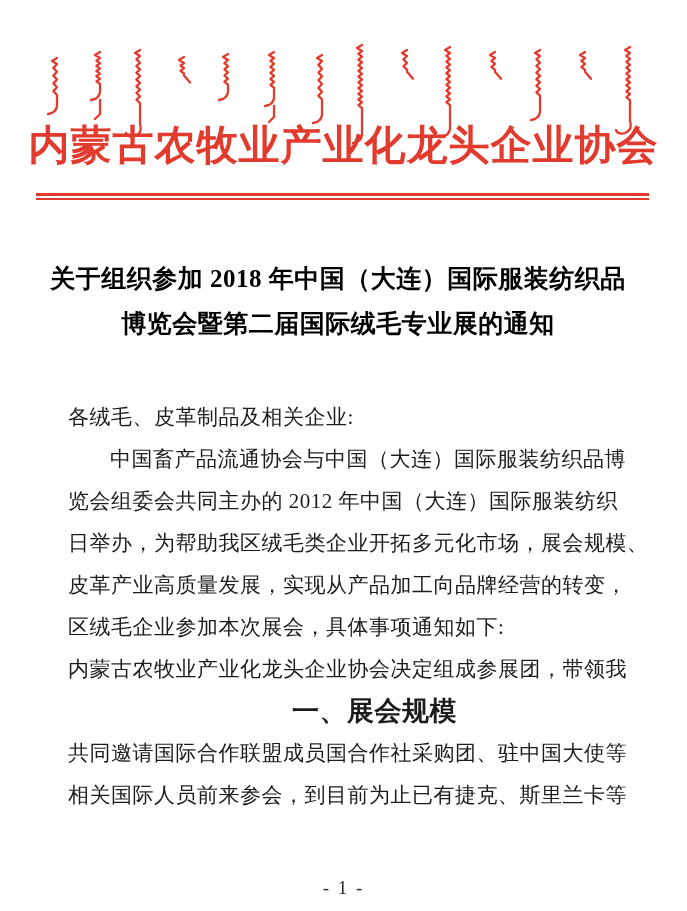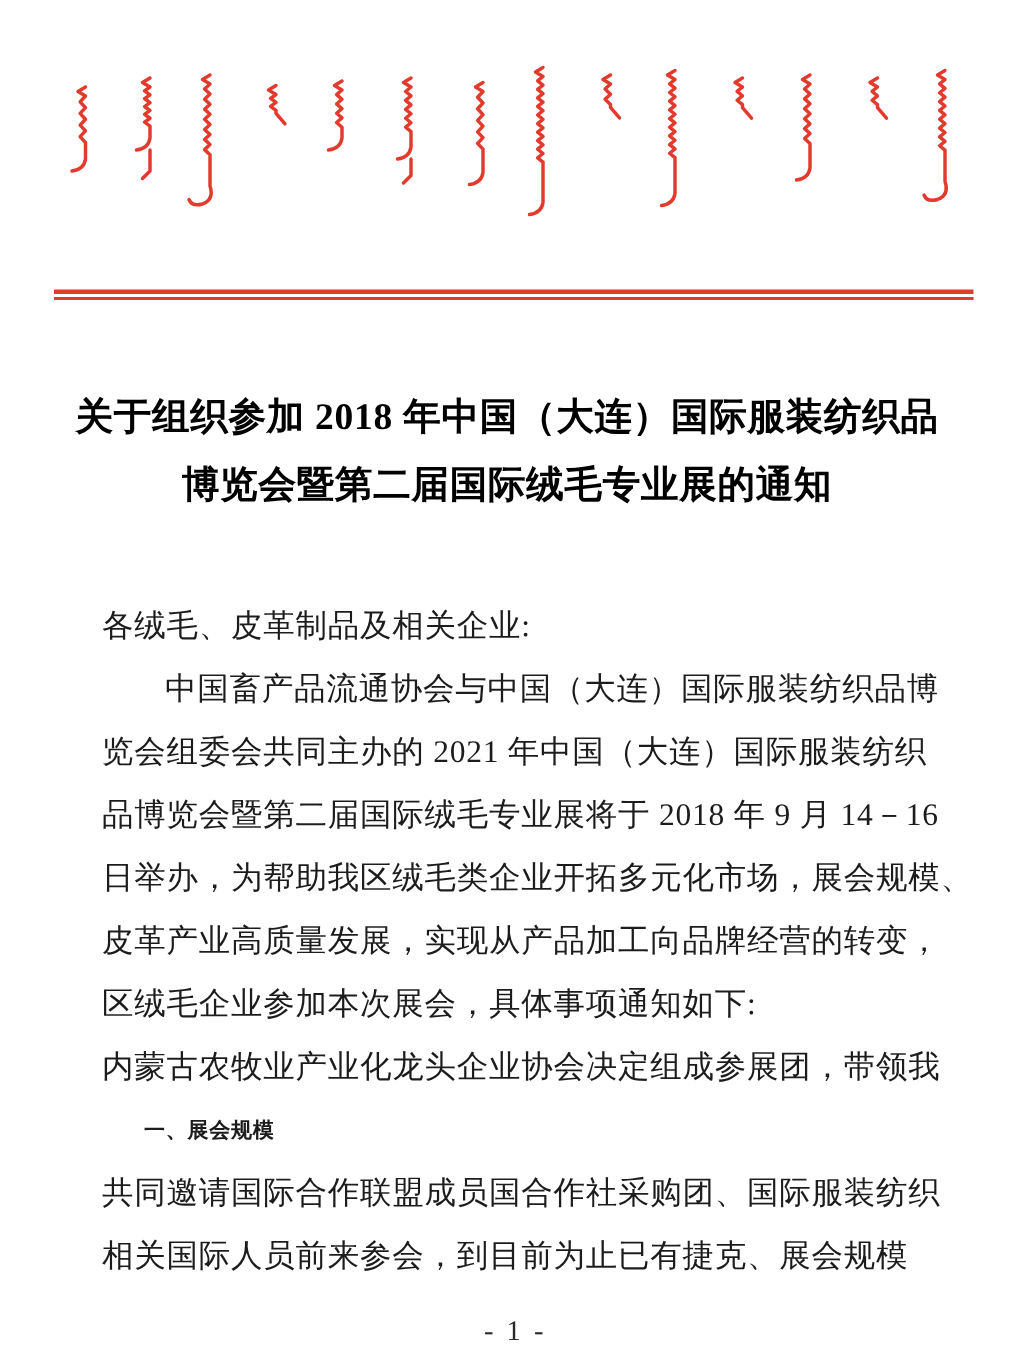--- a/index.html
+++ b/index.html
@@ -65,21 +65,22 @@
     line-height: 42px;
     color: var(--ink);
     letter-spacing: 0.5px;
   }
   .body-line { height: 42px; white-space: nowrap; }
   .body-line.indent { text-indent: 2em; }
   .body-line.heading {
     text-indent: 2em;
     font-weight: bold;
     font-family: "Liberation Sans", sans-serif;
-    font-size: 14px;
+    font-size: 27px;
+    text-align: center;
   }
 
   
   .page-number {
     position: absolute;
     top: 877px; left: 0; right: 0;
     text-align: center;
     font-size: 19px;
     color: #2a2a2a;
     letter-spacing: 2px;
@@ -102,40 +103,40 @@
       <path d="M 322 55 l -5 3 l 5 3 l -3.6 3.844 l 3.6 3.844 l -3.6 3.844 l 3.6 3.844 l -3.6 3.844 l 3.6 3.844 l -3.6 3.844 l 3.6 3.844 l -3.6 3.844 l 3.6 3.844 l 0 15.559999999999999 q -1 7 -9 8"></path>
       <path d="M 362 45 l -5 3 l 5 3 l -3.6 2.852 l 3.6 2.852 l -3.6 2.852 l 3.6 2.852 l -3.6 2.852 l 3.6 2.852 l -3.6 2.852 l 3.6 2.852 l -3.6 2.852 l 3.6 2.852 l -3.6 2.852 l 3.6 2.852 l -3.6 2.852 l 3.6 2.852 l -3.6 2.852 l 3.6 2.852 l -3.6 2.852 l 3.6 2.852 l -3.6 2.852 l 3.6 2.852 l 0 26.96 q -1 7 -9 8"></path>
       <path d="M 407 50 l -5 3 l 5 3 l -3.6 3.41 l 3.6 3.41 l -3.6 3.41 l 3.6 3.41 l 0 2 l 6 7"></path>
       <path d="M 450 47 l -5 3 l 5 3 l -3.6 2.893333333333333 l 3.6 2.893333333333333 l -3.6 2.893333333333333 l 3.6 2.893333333333333 l -3.6 2.893333333333333 l 3.6 2.893333333333333 l -3.6 2.893333333333333 l 3.6 2.893333333333333 l -3.6 2.893333333333333 l 3.6 2.893333333333333 l -3.6 2.893333333333333 l 3.6 2.893333333333333 l -3.6 2.893333333333333 l 3.6 2.893333333333333 l -3.6 2.893333333333333 l 3.6 2.893333333333333 l -3.6 2.893333333333333 l 3.6 2.893333333333333 l 0 23.92 q -1 7 -9 8"></path>
       <path d="M 495 52 l -5 3 l 5 3 l -3.6 2.945 l 3.6 2.945 l -3.6 2.945 l 3.6 2.945 l 0 2 l 6 7"></path>
       <path d="M 540 50 l -5 3 l 5 3 l -3.6 3.3066666666666666 l 3.6 3.3066666666666666 l -3.6 3.3066666666666666 l 3.6 3.3066666666666666 l -3.6 3.3066666666666666 l 3.6 3.3066666666666666 l -3.6 3.3066666666666666 l 3.6 3.3066666666666666 l -3.6 3.3066666666666666 l 3.6 3.3066666666666666 l -3.6 3.3066666666666666 l 3.6 3.3066666666666666 l 0 16.32 q -1 7 -9 8"></path>
       <path d="M 585 52 l -5 3 l 5 3 l -3.6 2.945 l 3.6 2.945 l -3.6 2.945 l 3.6 2.945 l 0 2 l 6 7"></path>
       <path d="M 630 47 l -5 3 l 5 3 l -3.6 2.945 l 3.6 2.945 l -3.6 2.945 l 3.6 2.945 l -3.6 2.945 l 3.6 2.945 l -3.6 2.945 l 3.6 2.945 l -3.6 2.945 l 3.6 2.945 l -3.6 2.945 l 3.6 2.945 l -3.6 2.945 l 3.6 2.945 l -3.6 2.945 l 3.6 2.945 l 0 20.88 q 3 9 -5 12 q -7 2 -9 -3"></path>
     </svg>
 
+  <div class="org-name">内蒙古农牧业产业化龙头企业协会</div>
 
   <div class="letterhead-rule">
     <div class="thick"></div>
     <div class="thin"></div>
   </div>
 
   <div class="doc-title">
     <div>关于组织参加 2018 年中国（大连）国际服装纺织品</div>
     <div>博览会暨第二届国际绒毛专业展的通知</div>
   </div>
 
   <div class="doc-body">
       <div class="body-line normal">各绒毛、皮革制品及相关企业:</div>
       <div class="body-line indent">中国畜产品流通协会与中国（大连）国际服装纺织品博</div>
-      <div class="body-line normal">览会组委会共同主办的 2021 年中国（大连）国际服装纺织</div>
-      <div class="body-line normal">品博览会暨第二届国际绒毛专业展将于 2018 年 9 月 14－16</div>
+      <div class="body-line normal">览会组委会共同主办的 2012 年中国（大连）国际服装纺织</div>
       <div class="body-line normal">日举办，为帮助我区绒毛类企业开拓多元化市场，展会规模、</div>
       <div class="body-line normal">皮革产业高质量发展，实现从产品加工向品牌经营的转变，</div>
       <div class="body-line normal">区绒毛企业参加本次展会，具体事项通知如下:</div>
       <div class="body-line normal">内蒙古农牧业产业化龙头企业协会决定组成参展团，带领我</div>
       <div class="body-line heading">一、展会规模</div>
-      <div class="body-line normal">共同邀请国际合作联盟成员国合作社采购团、国际服装纺织</div>
-      <div class="body-line normal">相关国际人员前来参会，到目前为止已有捷克、展会规模</div>
+      <div class="body-line normal">共同邀请国际合作联盟成员国合作社采购团、驻中国大使等</div>
+      <div class="body-line normal">相关国际人员前来参会，到目前为止已有捷克、斯里兰卡等</div>
     </div>
 
   <div class="page-number">- 1 -</div>
 
 </div>
 
 </body></html>

